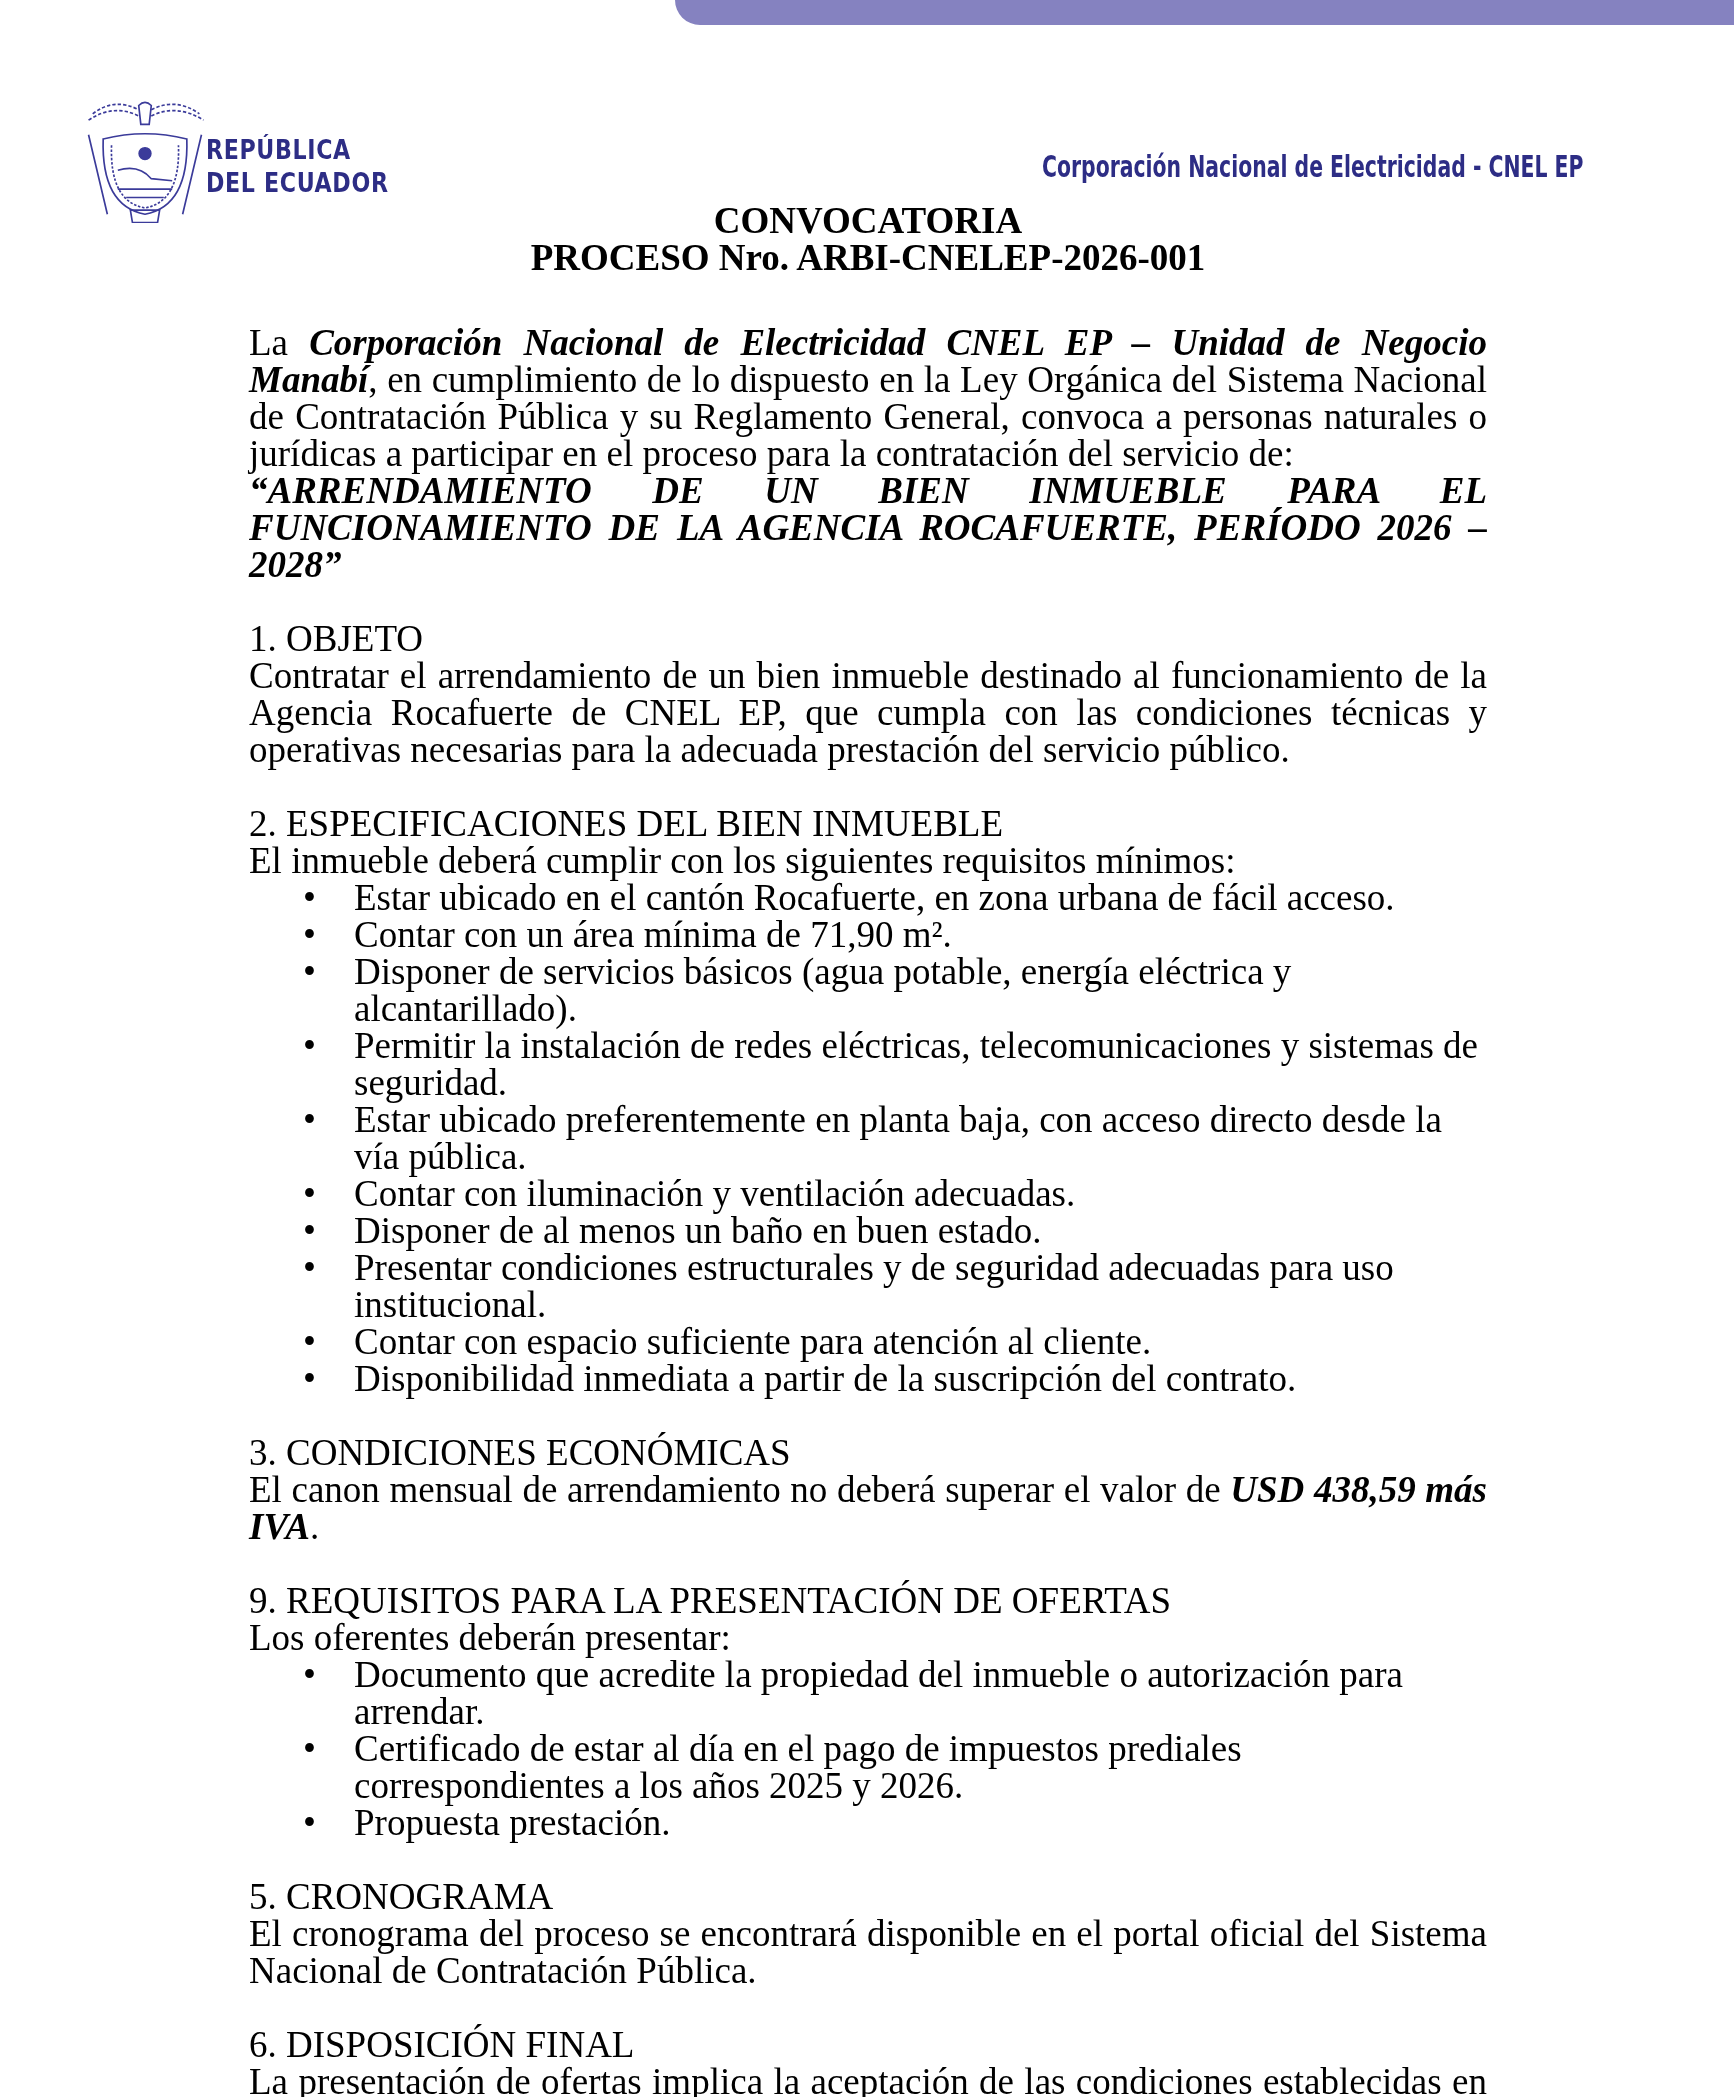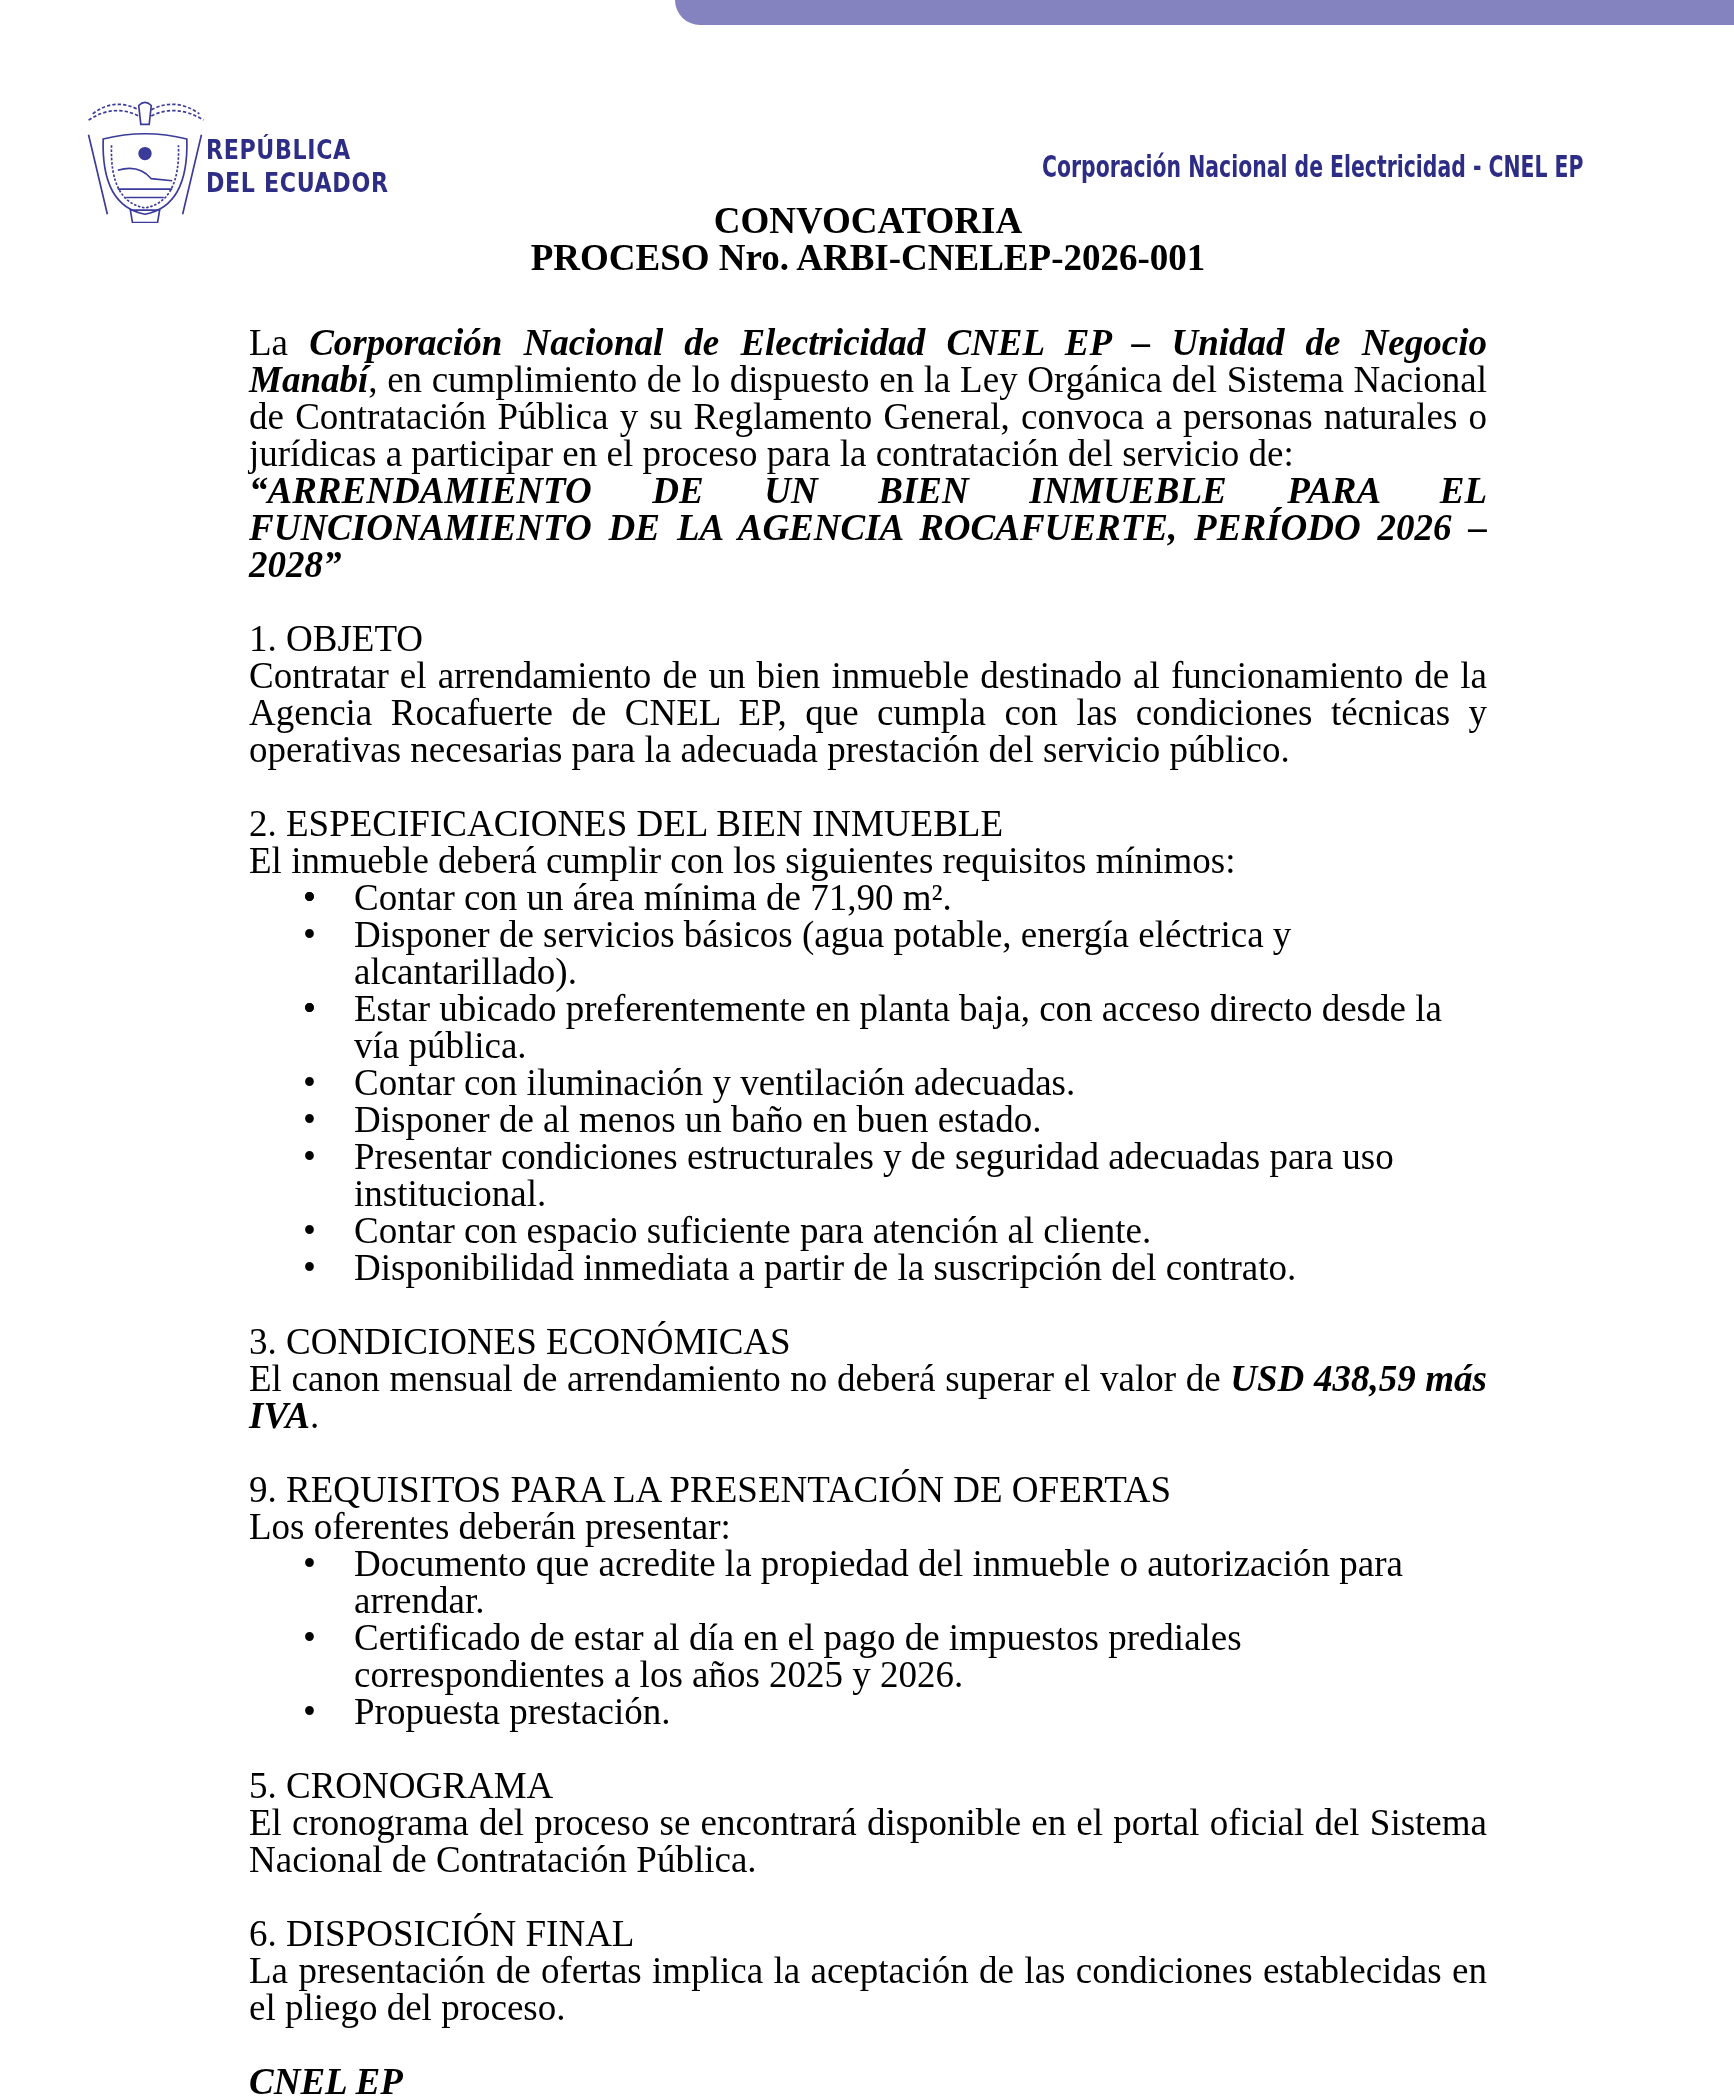--- a/index.html
+++ b/index.html
@@ -53,24 +53,24 @@
   <p class="p bold">“ARRENDAMIENTO DE UN BIEN INMUEBLE PARA EL FUNCIONAMIENTO DE LA AGENCIA ROCAFUERTE, PERÍODO 2026 – 2028”</p>
   <div class="gap"></div>
 
   <div>1. OBJETO</div>
   <p class="p">Contratar el arrendamiento de un bien inmueble destinado al funcionamiento de la Agencia Rocafuerte de CNEL EP, que cumpla con las condiciones técnicas y operativas necesarias para la adecuada prestación del servicio público.</p>
   <div class="gap"></div>
 
   <div>2. ESPECIFICACIONES DEL BIEN INMUEBLE</div>
   <div>El inmueble deberá cumplir con los siguientes requisitos mínimos:</div>
   <ul>
-    <li><span class="bullet">•</span></li>
+    <li><span class="bullet">•</span><span>Estar ubicado en el cantón Rocafuerte, en zona urbana de fácil acceso.</span></li>
     <li><span class="bullet">•</span><span>Contar con un área mínima de 71,90 m².</span></li>
     <li><span class="bullet">•</span><span>Disponer de servicios básicos (agua potable, energía eléctrica y alcantarillado).</span></li>
-    <li><span class="bullet">•</span></li>
+    <li><span class="bullet">•</span><span>Permitir la instalación de redes eléctricas, telecomunicaciones y sistemas de seguridad.</span></li>
     <li><span class="bullet">•</span><span>Estar ubicado preferentemente en planta baja, con acceso directo desde la vía pública.</span></li>
     <li><span class="bullet">•</span><span>Contar con iluminación y ventilación adecuadas.</span></li>
     <li><span class="bullet">•</span><span>Disponer de al menos un baño en buen estado.</span></li>
     <li><span class="bullet">•</span><span>Presentar condiciones estructurales y de seguridad adecuadas para uso institucional.</span></li>
     <li><span class="bullet">•</span><span>Contar con espacio suficiente para atención al cliente.</span></li>
     <li><span class="bullet">•</span><span>Disponibilidad inmediata a partir de la suscripción del contrato.</span></li>
   </ul>
   <div class="gap"></div>
 
   <div>3. CONDICIONES ECONÓMICAS</div>

